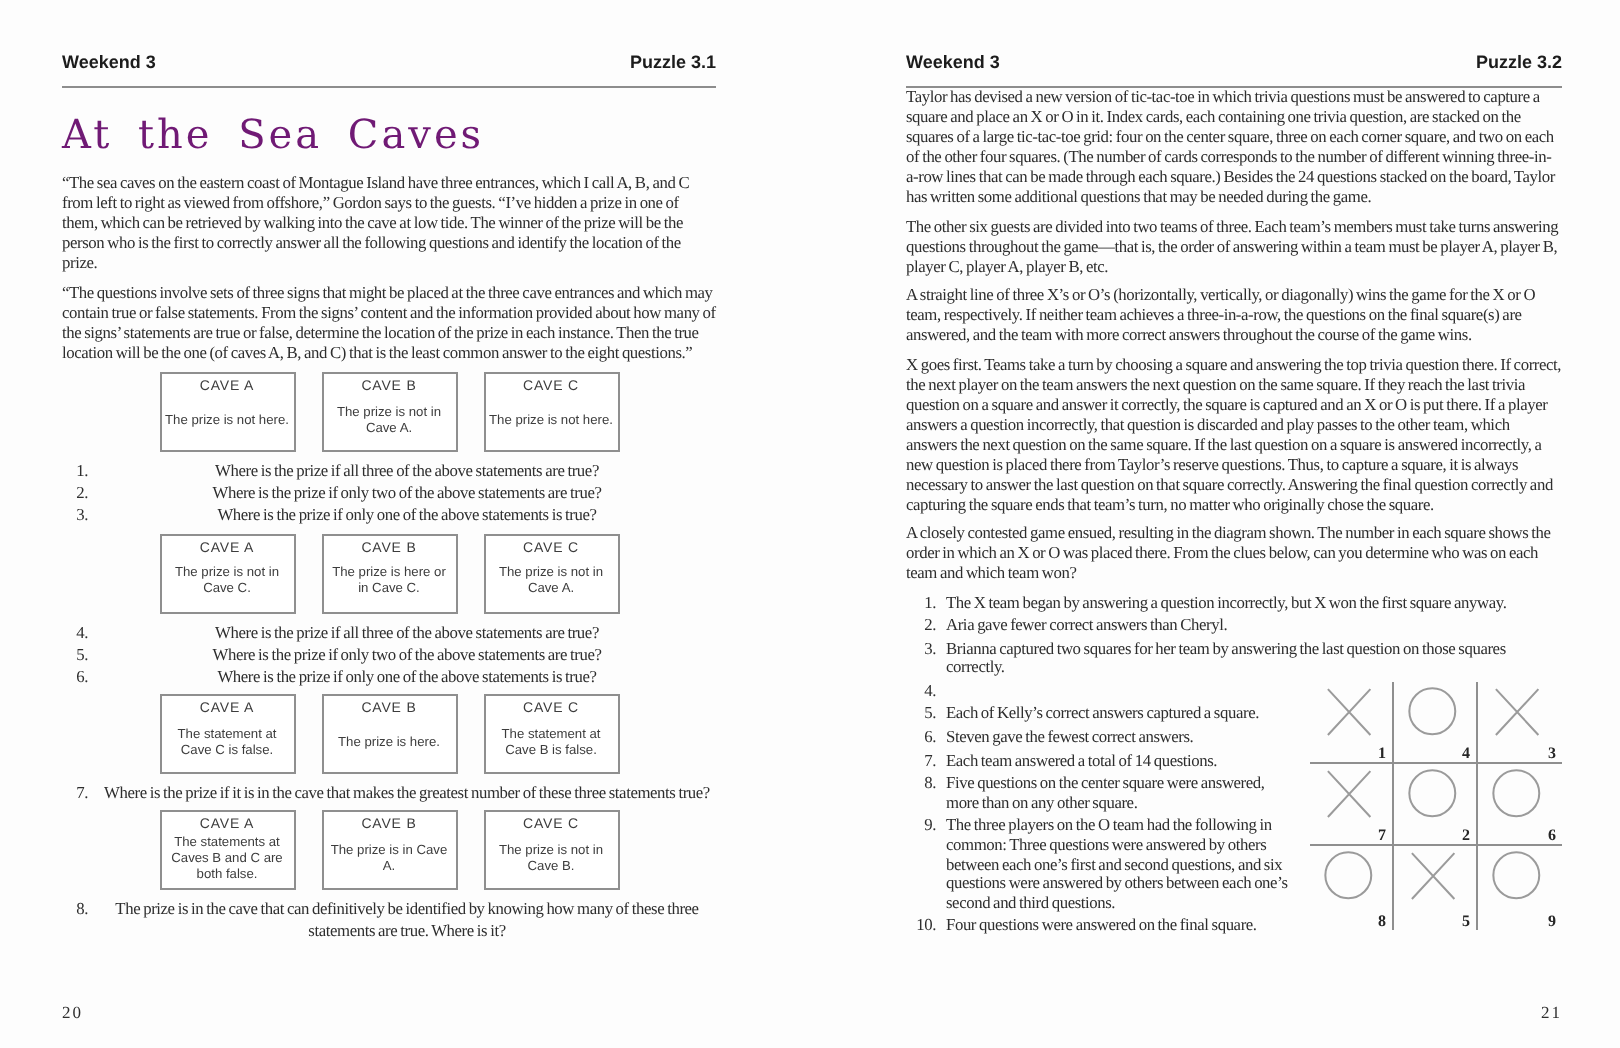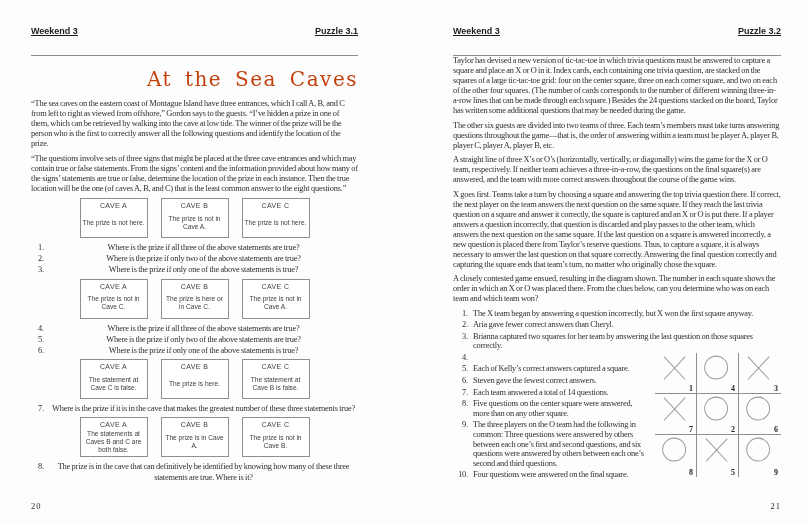--- a/index.html
+++ b/index.html
@@ -5,24 +5,24 @@
   html,body{margin:0;padding:0;background:#fff;}
   body{width:810px;height:524px;overflow:hidden;}
   .spread{display:flex;width:810px;height:524px;background:#fdfdfd;
           font-family:"Liberation Serif", serif;color:#2e2e2e;}
   .page{width:405px;height:524px;box-sizing:border-box;position:relative;}
   .page-left{padding:26px 47px 0 31px;}
   .page-right{padding:26px 29px 0 48px;}
 
   .page-header{display:flex;justify-content:space-between;align-items:flex-end;
     font-family:"Liberation Sans", sans-serif;font-weight:bold;font-size:9px;
-    color:#1c1c1c;padding-bottom:19px;border-bottom:1px solid #8d8d8d;text-decoration:underline;}
-
-  .page-title{text-align:right;font-family:"DejaVu Serif", serif;font-weight:normal;
-    font-size:20px;letter-spacing:1.5px;word-spacing:5px;color:#c2410c;margin:11px 0 8px 0;}
+    color:#1c1c1c;padding-bottom:7px;border-bottom:1px solid #8d8d8d;}
+
+  .page-title{text-align:left;font-family:"DejaVu Serif", serif;font-weight:normal;
+    font-size:20px;letter-spacing:1.5px;word-spacing:5px;color:#701a75;margin:11px 0 8px 0;}
 
   .body-text{font-size:8.4px;line-height:10px;letter-spacing:-0.2px;word-spacing:-0.4px;
     margin:0 0 4.5px 0;text-align:left;}
 
   .sign-row{display:flex;justify-content:center;gap:13px;margin:1px 0 5px 0;}
   .sign-box{width:68px;min-height:40px;box-sizing:border-box;border:1.5px solid #8f8f8f;
     background:#fff;display:flex;flex-direction:column;text-align:center;
     font-family:"Liberation Sans", sans-serif;color:#3d3d3d;padding:3px 2px 2px 2px;}
   .sign-box .bh{font-size:7px;letter-spacing:0.4px;margin-bottom:1px;}
   .sign-box .bt{flex:1;display:flex;align-items:center;justify-content:center;

